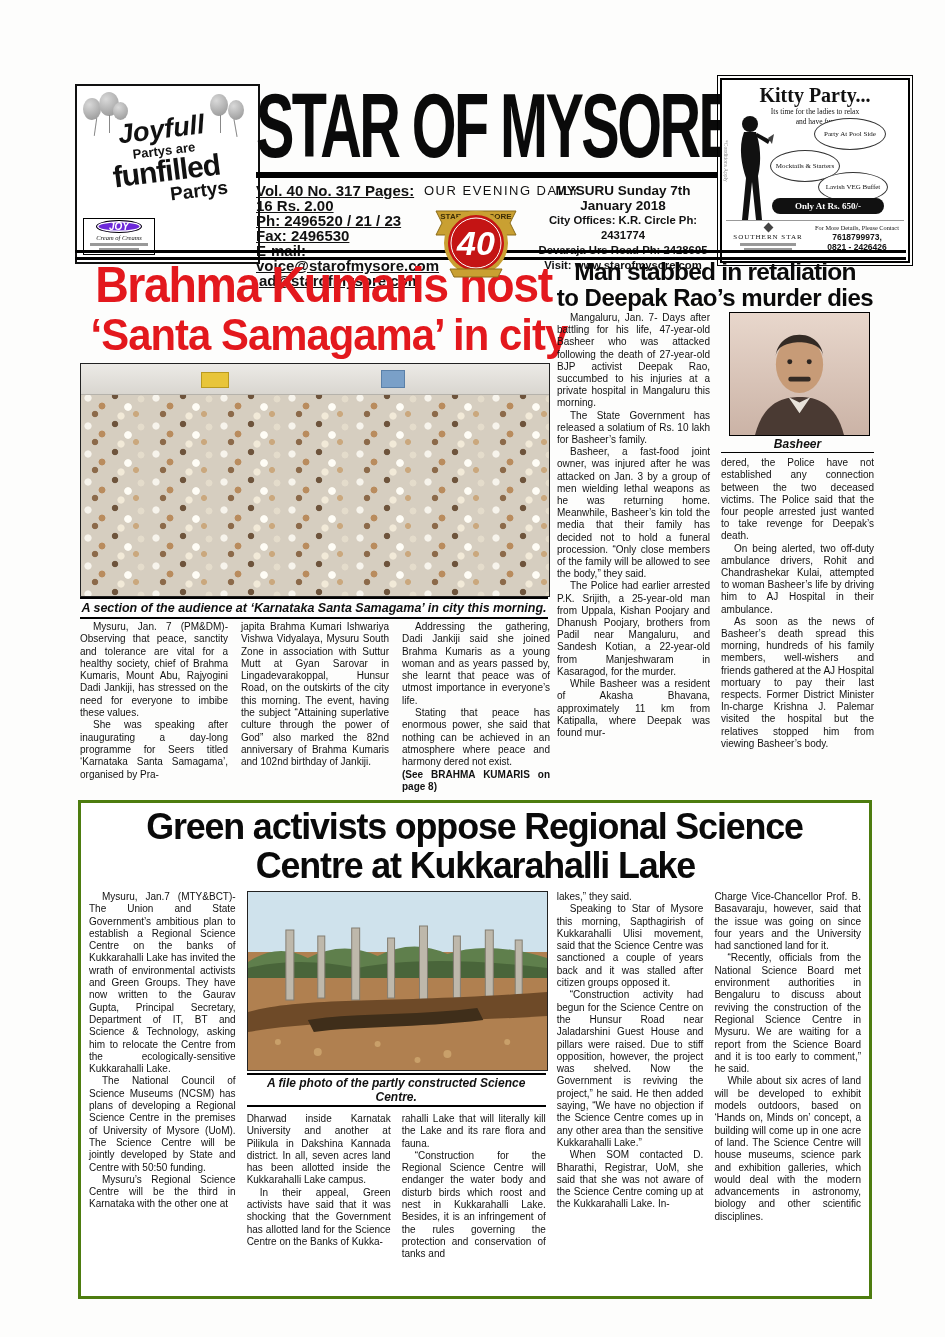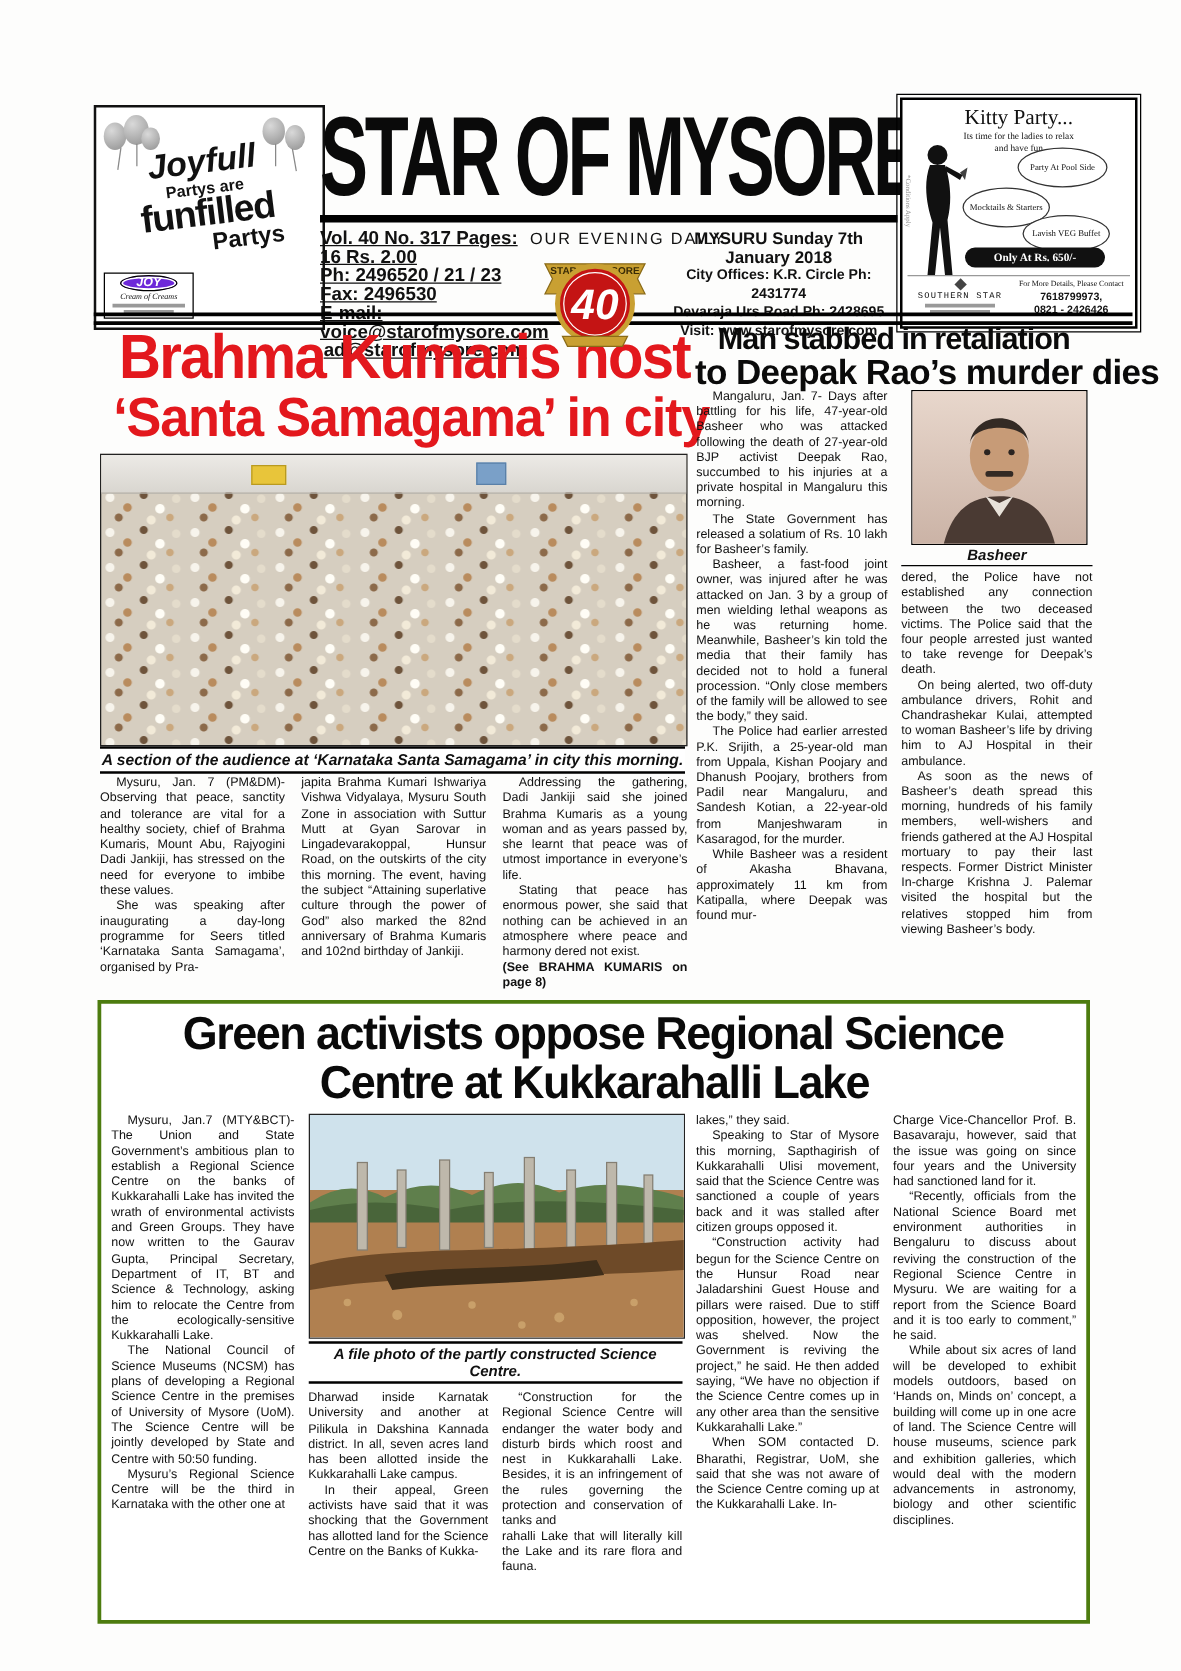--- a/index.html
+++ b/index.html
@@ -29,29 +29,29 @@
   .vol-block{width:168px;font-weight:700;font-size:15px;line-height:15px;text-decoration:underline;}
   .vol-block .c{text-align:center;}
   .badge-block{width:104px;position:relative;text-align:center;}
   .oed{font-size:13px;font-weight:400;letter-spacing:1.5px;white-space:nowrap;}
   .badge-svg{position:absolute;left:6px;top:10px;z-index:6;}
   .date-block{flex:1;text-align:center;font-weight:700;font-size:11.3px;line-height:15px;}
   .date-main{font-size:13.5px;}
   .double-rule{left:75px;top:250px;width:831px;height:4px;border-top:3.5px solid #000;border-bottom:3.5px solid #000;}
 
   .kitty-ad{left:720px;top:78px;width:186px;height:181px;border:2px solid #000;outline:1px solid #000;outline-offset:2px;background:#fff;font-family:"Liberation Serif",serif;}
-  .kitty-title{text-align:center;font-size:17px;margin-top:4px;font-weight:400;}
+  .kitty-title{text-align:center;font-size:20px;margin-top:4px;font-weight:700;}
   .kitty-sub{text-align:center;font-size:7.5px;line-height:8.5px;margin-top:1px;}
   .kitty-sil{position:absolute;left:6px;top:34px;}
   .bubble{position:absolute;border:1px solid #333;border-radius:50%;font-size:7px;line-height:8px;text-align:center;display:flex;align-items:center;justify-content:center;padding:2px;background:#fff;}
   .price-pill{position:absolute;left:50px;top:118px;width:112px;background:#111;color:#fff;border-radius:14px;font-size:9px;font-weight:700;text-align:center;padding:3px 0;font-family:"Liberation Serif",serif;}
   .kitty-bottom{position:absolute;left:4px;right:4px;top:140px;display:flex;border-top:1px solid #999;padding-top:3px;}
   .sstar{width:84px;text-align:center;}
   .sstar-logo{width:7px;height:7px;background:#444;margin:0 auto;transform:rotate(45deg);}
-  .sstar-name{font-size:7px;letter-spacing:1px;margin-top:2px;font-family:Liberation Mono, monospace;}
+  .sstar-name{font-size:7px;letter-spacing:1px;margin-top:2px;}
   .kcontact{flex:1;text-align:center;font-size:6.3px;line-height:7.5px;}
   .kphone{font-size:8.5px;font-weight:700;line-height:10px;font-family:"Liberation Sans",sans-serif;}
   .conditions{position:absolute;left:1px;top:60px;writing-mode:vertical-rl;font-size:5.5px;color:#888;}
 
   
   .h1-red{left:78px;top:260px;width:474px;text-align:center;color:#e3181d;font-weight:700;}
   .h1-red .l1{font-size:50px;line-height:51px;letter-spacing:-1.5px;display:inline-block;transform:scaleX(.93);white-space:nowrap;}
   .h1-red .l2{font-size:44px;line-height:47px;letter-spacing:-1px;display:inline-block;transform:scaleX(.95);white-space:nowrap;}
   .crowd-photo{left:80px;top:363px;width:468px;height:232px;border:1px solid #222;
     background-color:#d6cec0;
@@ -71,21 +71,21 @@
   .caption-bar{border-top:2px solid #000;border-bottom:2px solid #000;text-align:center;font-weight:700;font-style:italic;background:#fff;}
   .caption1{left:80px;top:597px;width:468px;font-size:12.5px;padding:2px 0;}
   .cols3{left:80px;top:621px;width:470px;display:flex;gap:13px;}
   .ncol{flex:1;font-size:10px;line-height:12.3px;text-align:justify;}
   .ncol p{margin:0;text-indent:13px;}
   .see-note{font-weight:700;text-indent:0 !important;}
 
   
   .h2-black{left:556px;top:259px;width:318px;text-align:center;font-weight:700;color:#0a0a0a;}
   .h2-black .l1{font-size:24.5px;line-height:26px;letter-spacing:-0.8px;white-space:nowrap;}
-  .h2-black .l2{font-size:28px;line-height:25px;letter-spacing:-0.5px;white-space:nowrap;}
+  .h2-black .l2{font-size:24px;line-height:25px;letter-spacing:-0.5px;white-space:nowrap;}
   .stab-body{left:557px;top:312px;width:318px;display:flex;gap:11px;}
   .stab-col{width:153px;font-size:10px;line-height:12.2px;text-align:justify;}
   .stab-col p{margin:0;text-indent:13px;}
   .basheer-photo{width:139px;height:122px;border:1px solid #000;margin:0 0 2px 8px;display:block;}
   .basheer-caption{text-align:center;font-weight:700;font-style:italic;font-size:12px;border-bottom:1.5px solid #000;padding-bottom:2px;margin-bottom:4px;}
 
   
   .green-box{left:78px;top:800px;width:794px;height:499px;border:3px solid #4d7c0f;background:#fff;box-sizing:border-box;padding:4px 8px;}
   .h3{text-align:center;font-weight:700;color:#0a0a0a;}
   .h3 .l1,.h3 .l2{font-size:37px;line-height:39px;letter-spacing:-1.2px;display:inline-block;transform:scaleX(.97);white-space:nowrap;}
@@ -293,22 +293,22 @@
               <circle cx="170" cy="168" r="3"></circle>
           </g>
         </svg>
         <div class="caption-bar caption3">A file photo of the partly constructed Science Centre.</div>
         <div class="gmid-cols">
           <div class="gmid-col">
             <p style="text-indent:0;">Dharwad inside Karnatak University and another at Pilikula in Dakshina Kannada district. In all, seven acres land has been allotted inside the Kukkarahalli Lake campus.</p>
             <p>In their appeal, Green activists have said that it was shocking that the Government has allotted land for the Science Centre on the Banks of Kukka-</p>
           </div>
           <div class="gmid-col">
+            <p style="text-indent:0;">rahalli Lake that will literally kill the Lake and its rare flora and fauna.</p>
             <p>“Construction for the Regional Science Centre will endanger the water body and disturb birds which roost and nest in Kukkarahalli Lake. Besides, it is an infringement of the rules governing the protection and conservation of tanks and</p>
-            <p style="text-indent:0;">rahalli Lake that will literally kill the Lake and its rare flora and fauna.</p>
           </div>
         </div>
       </div>
       <div class="gcol">
         <p style="text-indent:0;">lakes,” they said.</p>
         <p>Speaking to Star of Mysore this morning, Sapthagirish of Kukkarahalli Ulisi movement, said that the Science Centre was sanctioned a couple of years back and it was stalled after citizen groups opposed it.</p>
         <p>“Construction activity had begun for the Science Centre on the Hunsur Road near Jaladarshini Guest House and pillars were raised. Due to stiff opposition, however, the project was shelved. Now the Government is reviving the project,” he said. He then added saying, “We have no objection if the Science Centre comes up in any other area than the sensitive Kukkarahalli Lake.”</p>
         <p>When SOM contacted D. Bharathi, Registrar, UoM, she said that she was not aware of the Science Centre coming up at the Kukkarahalli Lake. In-</p>
       </div>
       <div class="gcol">

